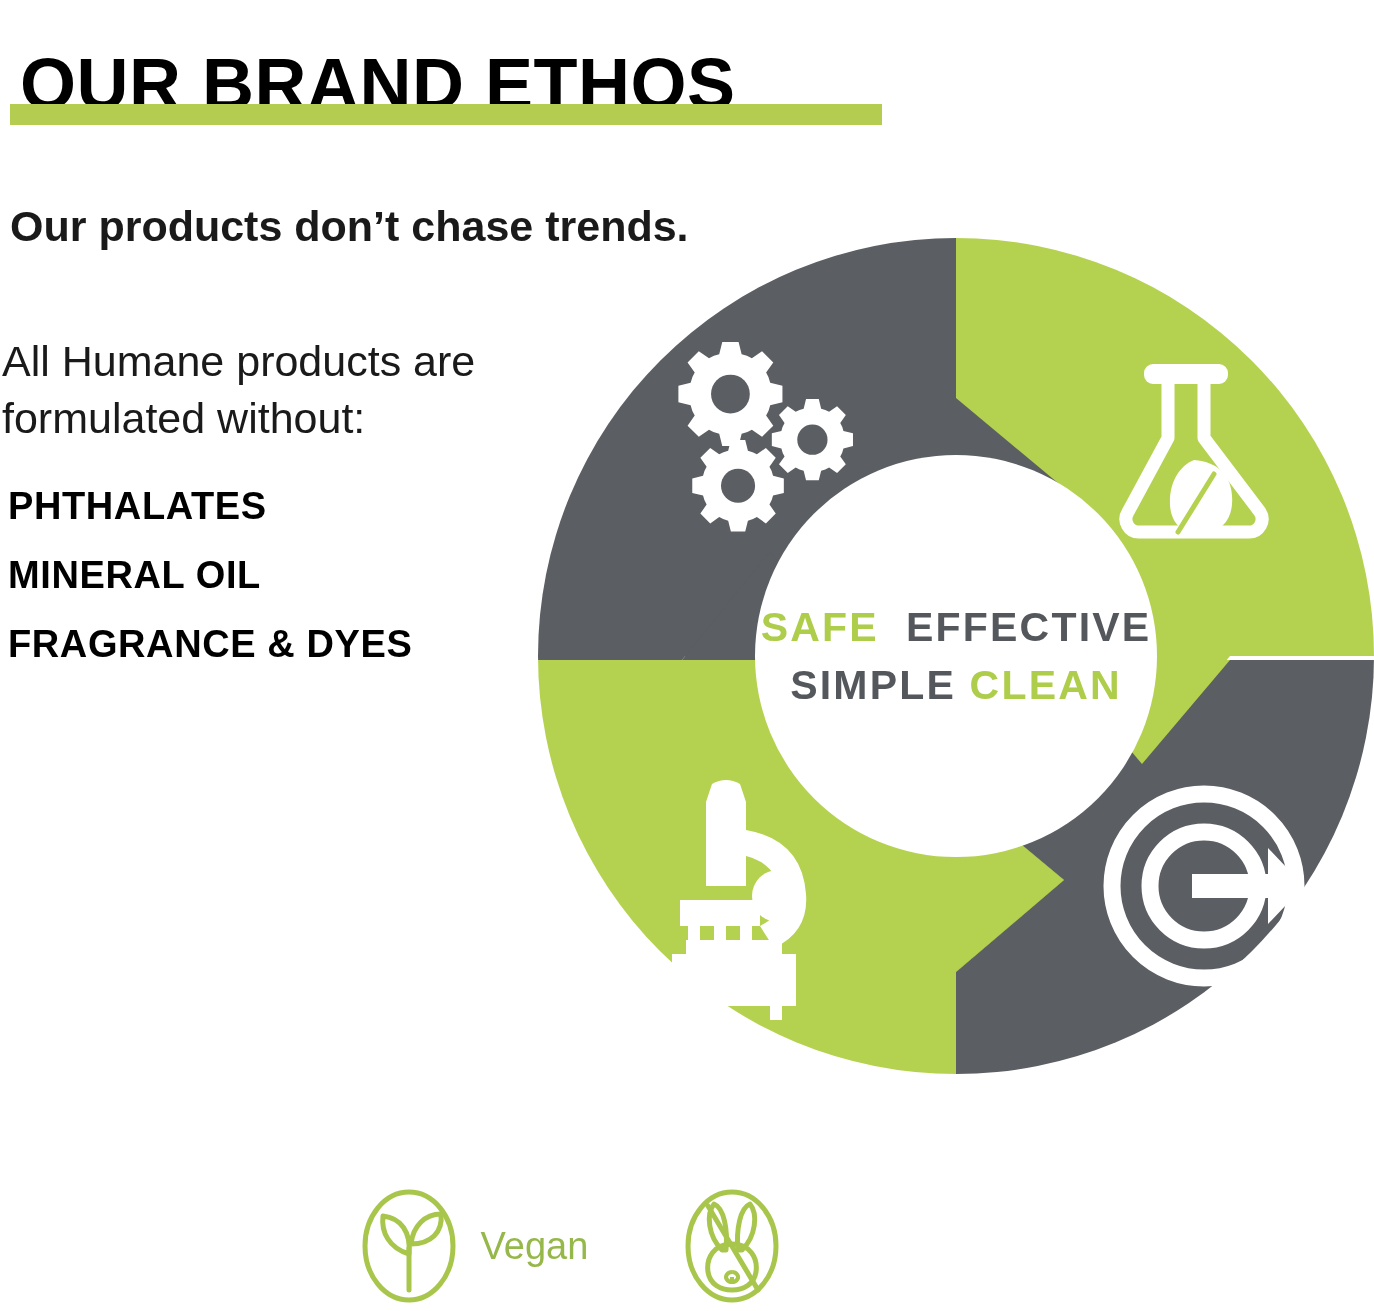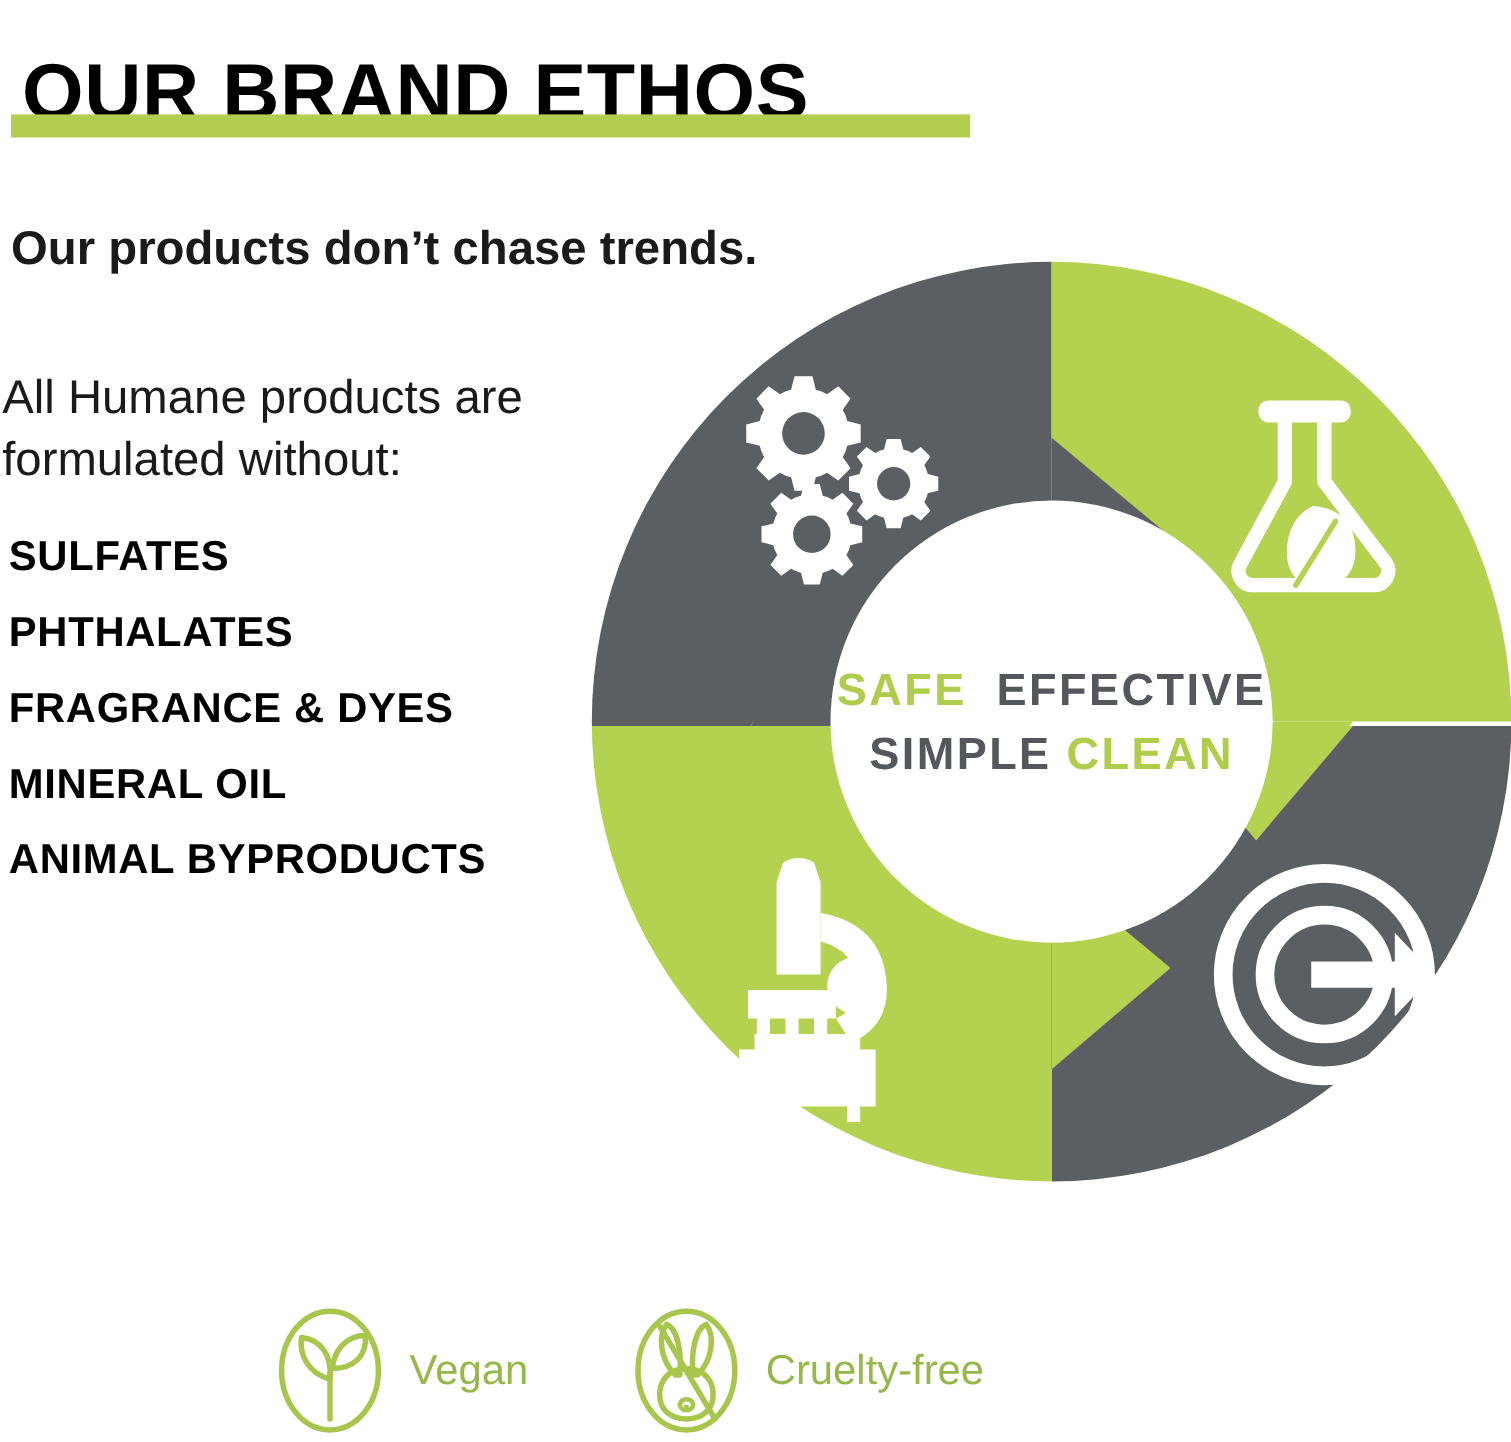--- a/index.html
+++ b/index.html
@@ -138,25 +138,23 @@
 
 <h1 id="page-title">OUR BRAND ETHOS</h1>
 
 <div id="title-rule"></div>
 
 <p id="tagline">Our products don’t chase trends.</p>
 
 <p id="lead-in">All Humane products are formulated without:</p>
 
 <ul id="avoid-list">
-  <li>SULFATES</li>
   <li>PHTHALATES</li>
+  <li>MINERAL OIL</li>
   <li>FRAGRANCE &amp; DYES</li>
-  <li>MINERAL OIL</li>
-  <li>ANIMAL BYPRODUCTS</li>
 </ul>
 
 <div id="ethos-wheel">
   <svg viewBox="0 0 852 852" width="852" height="852" aria-hidden="true">
     <defs>
 
       <mask id="ringMask">
         <rect x="0" y="0" width="852" height="852" fill="#000"></rect>
         <circle cx="426" cy="426" r="418" fill="#fff"></circle>
         <circle cx="426" cy="426" r="201" fill="#000"></circle>
@@ -267,16 +265,15 @@
 
       <path fill="none" stroke="#a8c64c" stroke-width="5" stroke-linejoin="round" d="M44 64 C 30 50 28 28 36 18 C 46 22 50 44 48 64 Z"></path>
       <path fill="none" stroke="#a8c64c" stroke-width="5" stroke-linejoin="round" d="M64 64 C 78 50 80 28 72 18 C 62 22 58 44 60 64 Z"></path>
 
       <path fill="none" stroke="#a8c64c" stroke-width="5" stroke-linejoin="round" d="M54 58 C 72 58 80 72 78 86 C 76 98 66 104 54 104 C 42 104 32 98 30 86 C 28 72 36 58 54 58 Z"></path>
 
       <path fill="none" stroke="#a8c64c" stroke-width="4" d="M54 86 a6 5 0 1 0 0.1 0 M54 91 v7"></path>
 
       <path fill="none" stroke="#a8c64c" stroke-width="5" stroke-linecap="round" d="M30 20 L 80 104"></path>
     </svg>
-    <span class="badge-label">Cruelty-free</span>
   </div>
 
 </div>
 
 </body></html>

